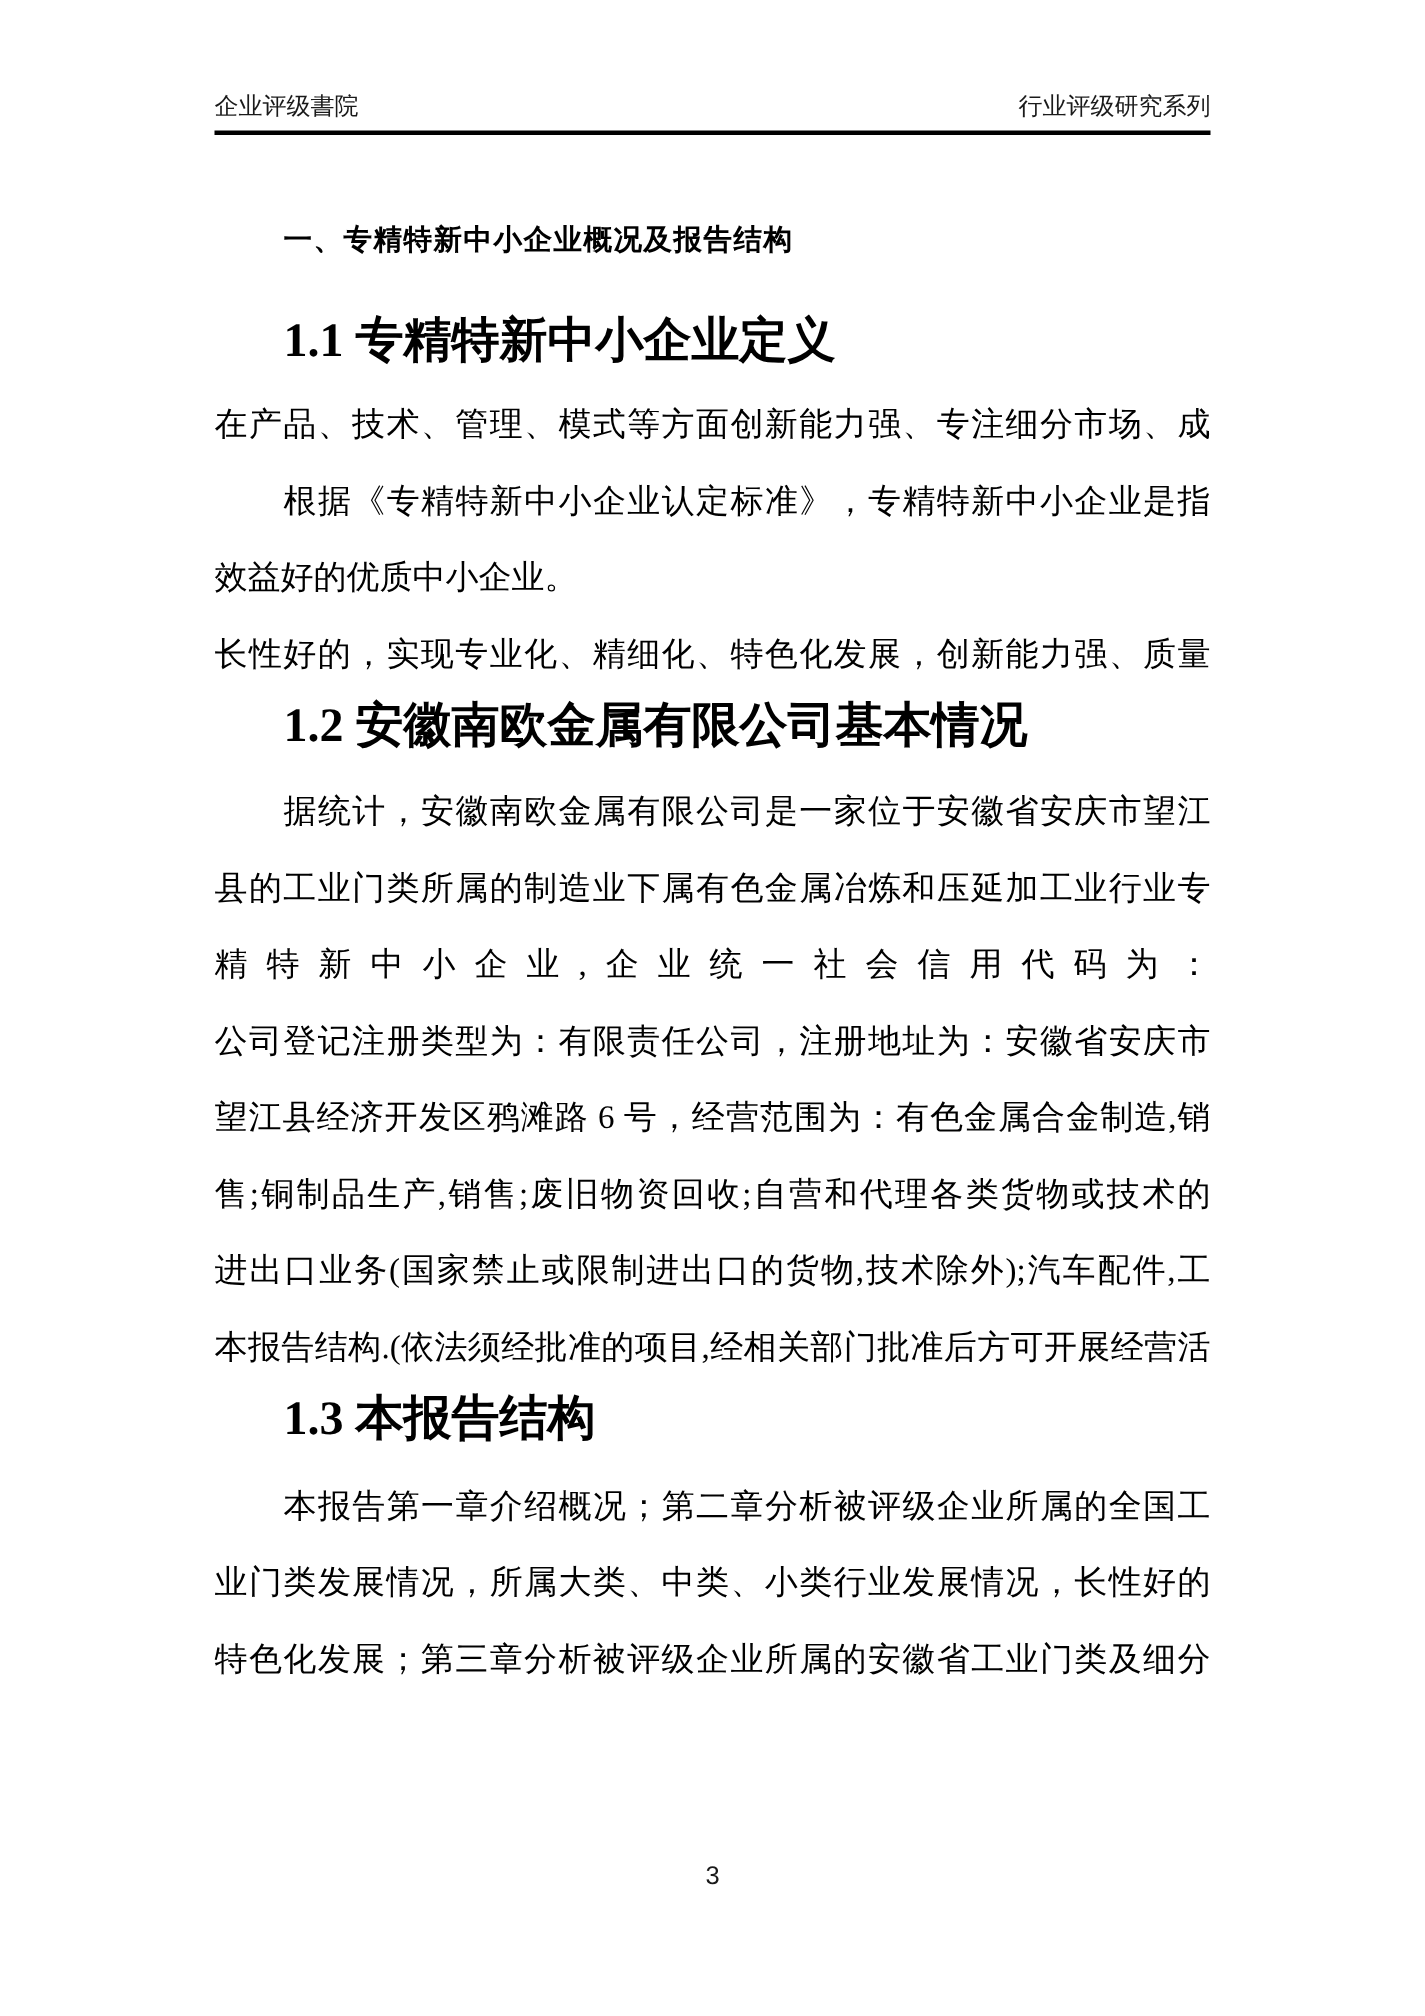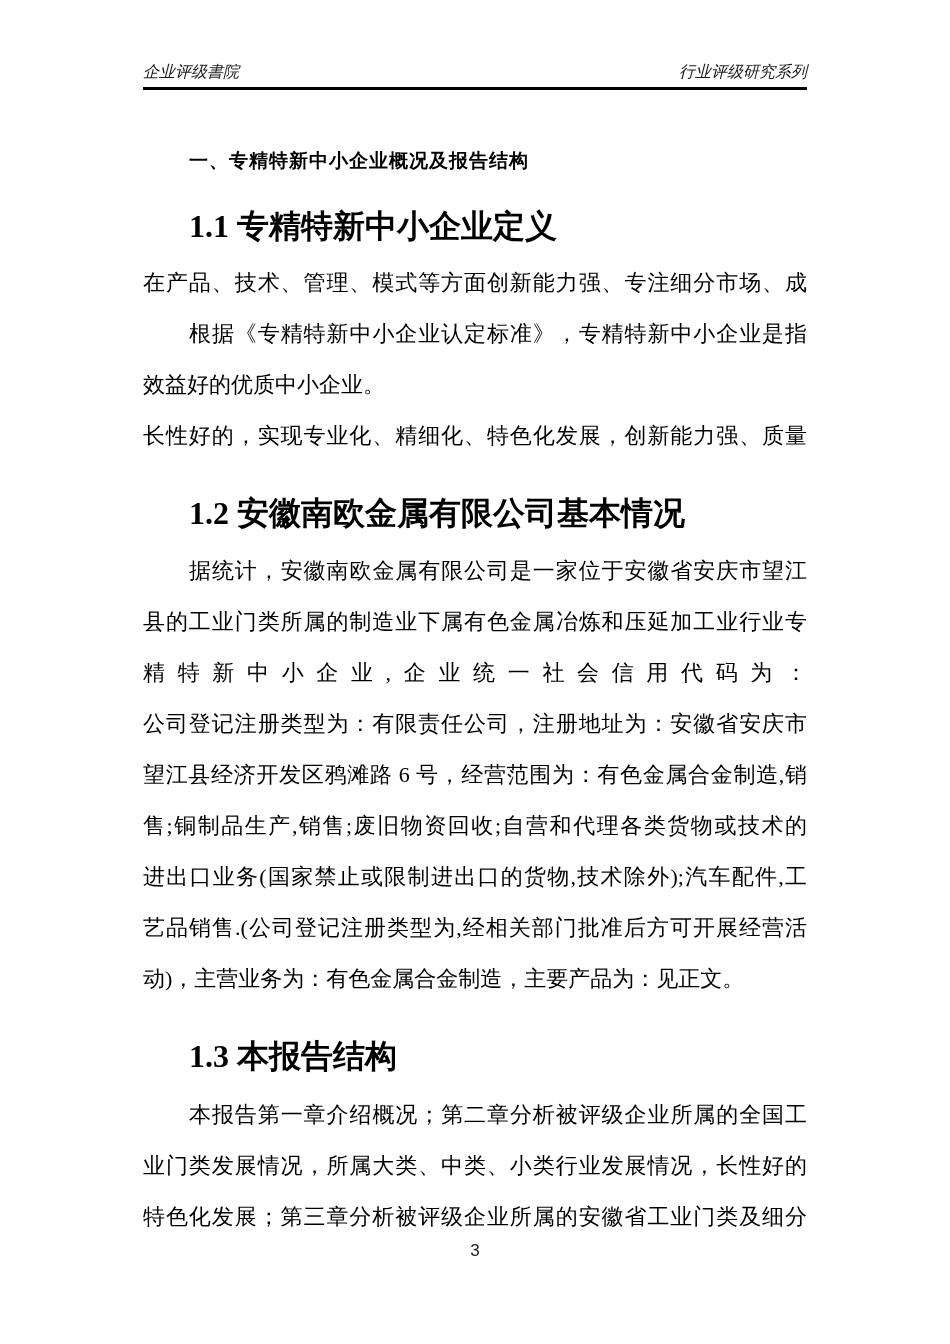--- a/index.html
+++ b/index.html
@@ -25,40 +25,39 @@
     display: flex;
     justify-content: space-between;
     align-items: flex-end;
     padding-top: 62px;
     padding-bottom: 5px;
     border-bottom: 3px solid #000000;
     font-family: "Liberation Sans", "DejaVu Sans", sans-serif;
     font-size: 16px;
     line-height: 20px;
     color: #1a1a1a;
-    font-style: italic;
   }
   
   .h1 {
     margin: 56px 0 0 0;
     padding-left: 46px;
     font-size: 19px;
     line-height: 30px;
     font-weight: bold;
     letter-spacing: 1px;
   }
   .h2 {
     margin: 0;
     padding-left: 46px;
     font-size: 32px;
     line-height: 25px;
     font-weight: bold;
   }
   .h2.first { margin-top: 38px; }
-  .h2.mid   { margin-top: 40px; }
+  .h2.mid   { margin-top: 10px; }
   
   .para {
     margin-top: 18px;
   }
   .para.p2 { margin-top: 19px; }
   .para.p3 { margin-top: 20px; }
   .line {
     font-size: 22px;
     line-height: 51px;
     height: 51px;
@@ -105,22 +104,21 @@
 
     <h2 class="h2 mid">1.2 安徽南欧金属有限公司基本情况</h2>
     <div class="para p2">
       <div class="line indent">据统计，安徽南欧金属有限公司是一家位于安徽省安庆市望江</div>
       <div class="line">县的工业门类所属的制造业下属有色金属冶炼和压延加工业行业专</div>
       <div class="line">精特新中小企业,企业统一社会信用代码为：91340827MA2TNALX3K，</div>
       <div class="line">公司登记注册类型为：有限责任公司，注册地址为：安徽省安庆市</div>
       <div class="line">望江县经济开发区鸦滩路 6 号，经营范围为：有色金属合金制造,销</div>
       <div class="line">售;铜制品生产,销售;废旧物资回收;自营和代理各类货物或技术的</div>
       <div class="line">进出口业务(国家禁止或限制进出口的货物,技术除外);汽车配件,工</div>
-      <div class="line">艺品销售.(公司登记注册类型为,经相关部门批准后方可开展经营活</div>
-      <div class="line end">动)，主营业务为：有色金属合金制造，主要产品为：见正文。</div>
+      <div class="line">本报告结构.(依法须经批准的项目,经相关部门批准后方可开展经营活</div>
     </div>
 
     <h2 class="h2 mid">1.3 本报告结构</h2>
     <div class="para p3">
       <div class="line indent">本报告第一章介绍概况；第二章分析被评级企业所属的全国工</div>
       <div class="line">业门类发展情况，所属大类、中类、小类行业发展情况，长性好的</div>
       <div class="line">特色化发展；第三章分析被评级企业所属的安徽省工业门类及细分</div>
     </div>
 
   </div>

